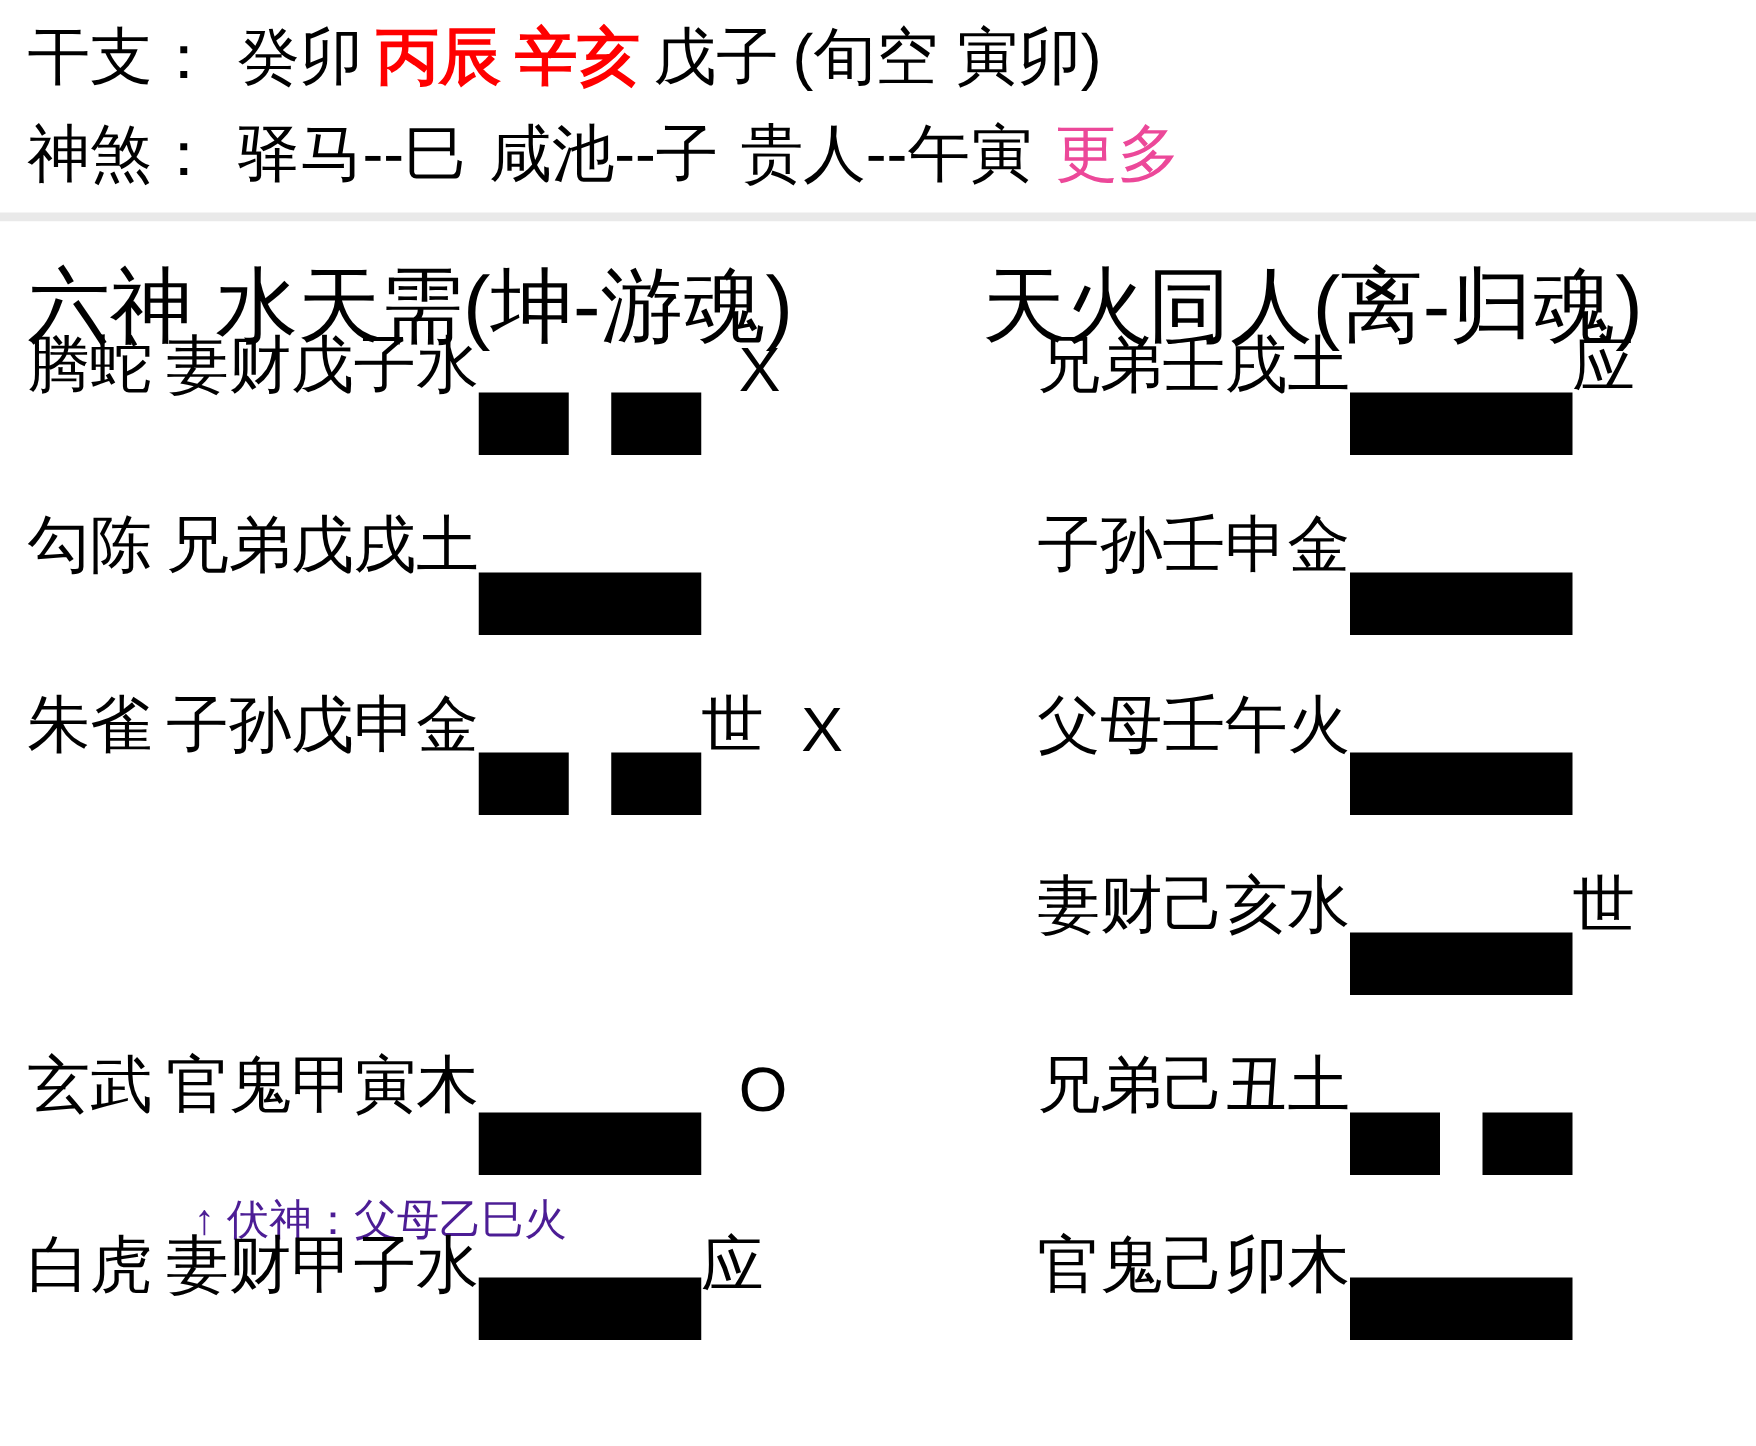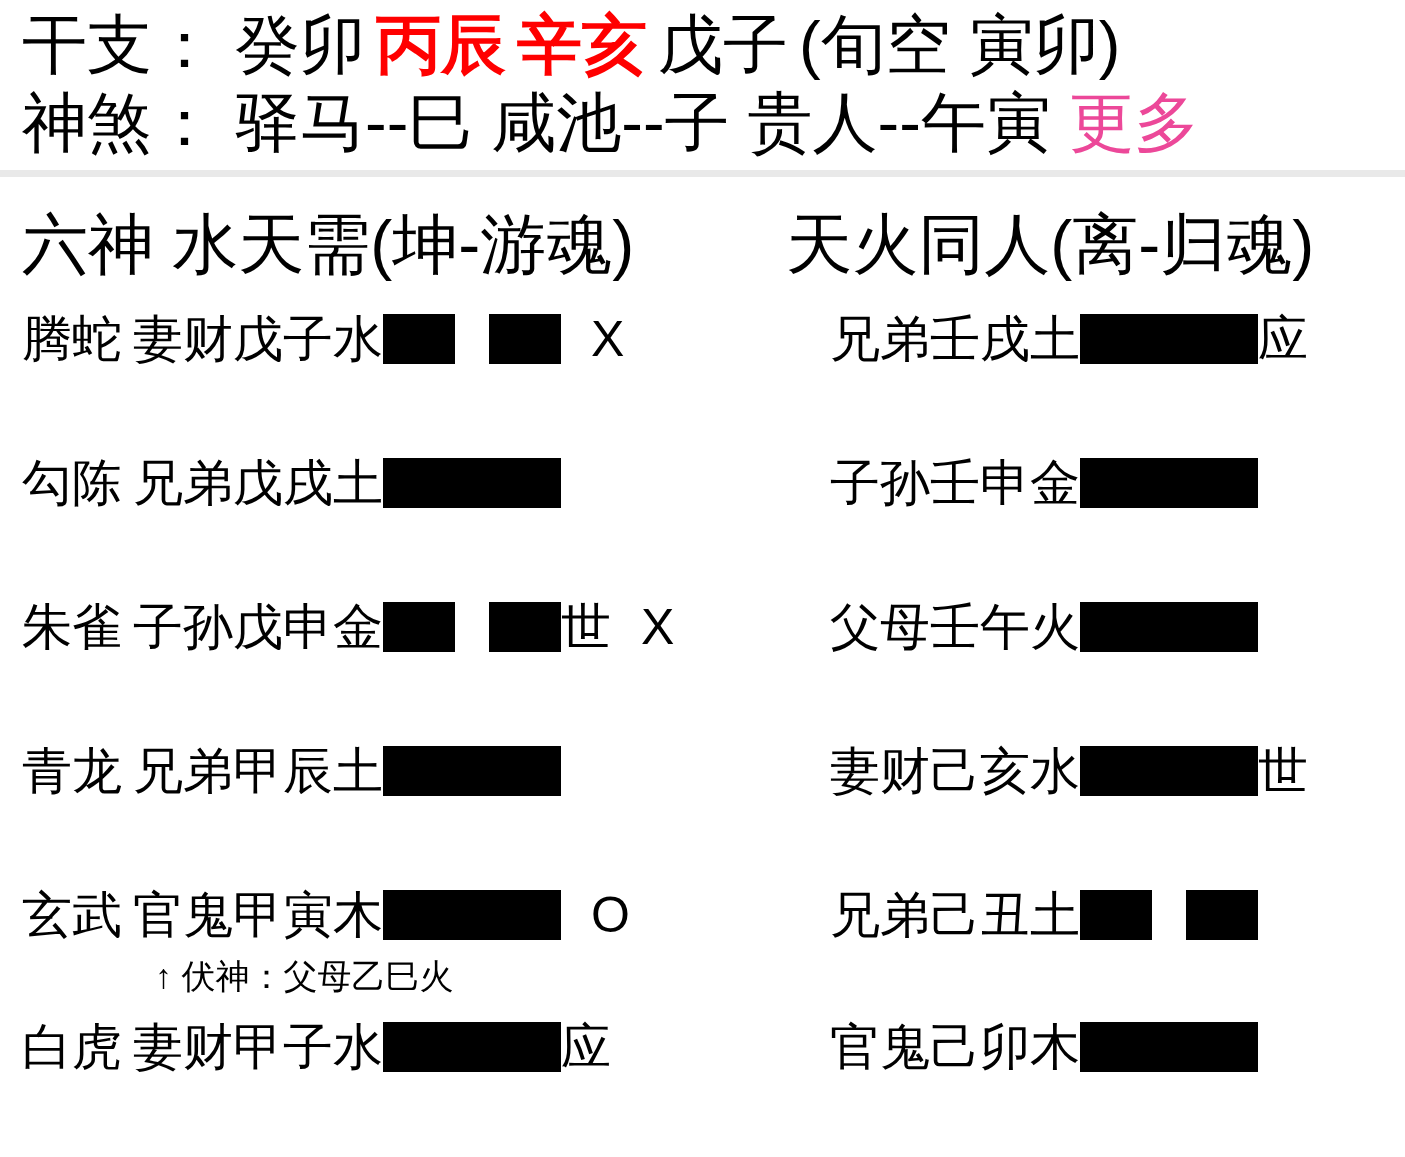--- a/index.html
+++ b/index.html
@@ -16,21 +16,21 @@
     position: relative;
   }
 
   
   #info-block {
     padding: 6px 0 0 0;
   }
   .info-row {
     display: flex;
     align-items: baseline;
-    font-size: 65px;
+    font-size: 50px;
     line-height: 78px;
     white-space: pre;
     padding-left: 22px;
     letter-spacing: 0px;
   }
   .info-label {
     font-weight: 400;
   }
   .gz-item { font-weight: 400; }
   .gz-item.hl { color: #ff0000; font-weight: 700; }
@@ -73,21 +73,20 @@
   .yao-row {
     position: relative;
     height: 144px;
   }
   .yao-row.last { height: 120px; }
 
   .side {
     position: absolute;
     top: 0;
     display: flex;
-    align-items: center;
     height: 100%;
     white-space: pre;
   }
   .side.left  { left: 22px; }
   .side.right { left: 830px; }
 
   .lbl {
     font-size: 50px;
     line-height: 1;
     white-space: pre;
@@ -124,21 +123,21 @@
   }
   .change {
     font-size: 50px;
     margin-left: 30px;
     font-family: "Liberation Sans", sans-serif;
   }
 
   
   .fushen {
     position: absolute;
-    color: #000000;
+    color: #4c1d95;
     font-size: 34px;
     line-height: 1;
     white-space: pre;
     left: 155px;
   }
 </style>
 </head>
 <body>
 
 <div id="info-block">
@@ -232,28 +231,20 @@
     <div class="side right">
       <span class="lbl">父母壬午火</span>
       <div class="bars">
         <div class="bar-yang"></div>
       </div>
       <span class="mark mark-sw"></span>
     </div>
   </div>
 
   <div class="yao-row">
-    <div class="side left">
-      <span class="lbl">青龙</span><span class="sep-sm"></span><span class="lbl">兄弟甲辰土</span>
-      <div class="bars">
-        <div class="bar-yang"></div>
-      </div>
-      <span class="mark mark-sw"></span>
-      <span class="change"></span>
-    </div>
     <div class="side right">
       <span class="lbl">妻财己亥水</span>
       <div class="bars">
         <div class="bar-yang"></div>
       </div>
       <span class="mark mark-sw">世</span>
     </div>
   </div>
 
   <div class="yao-row">

